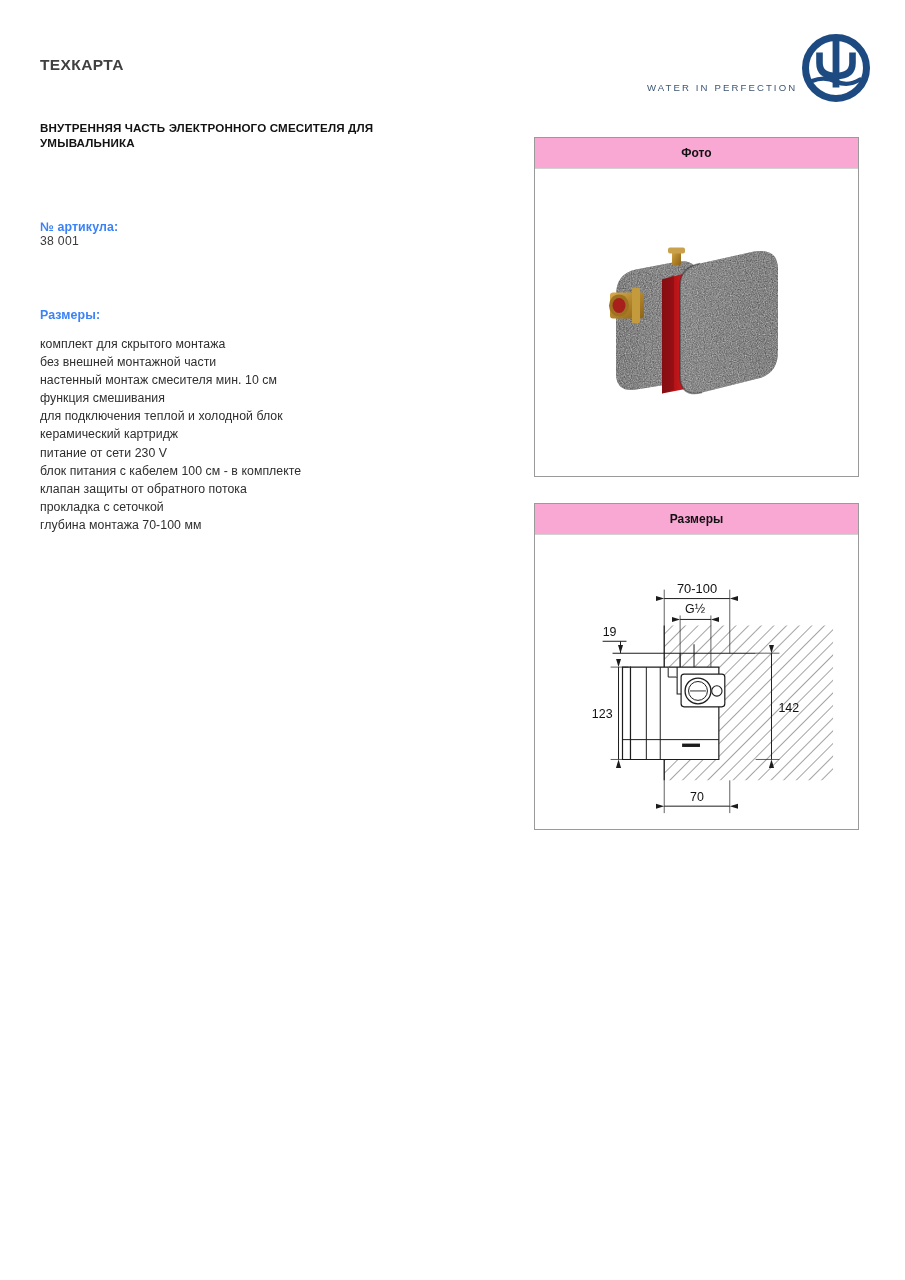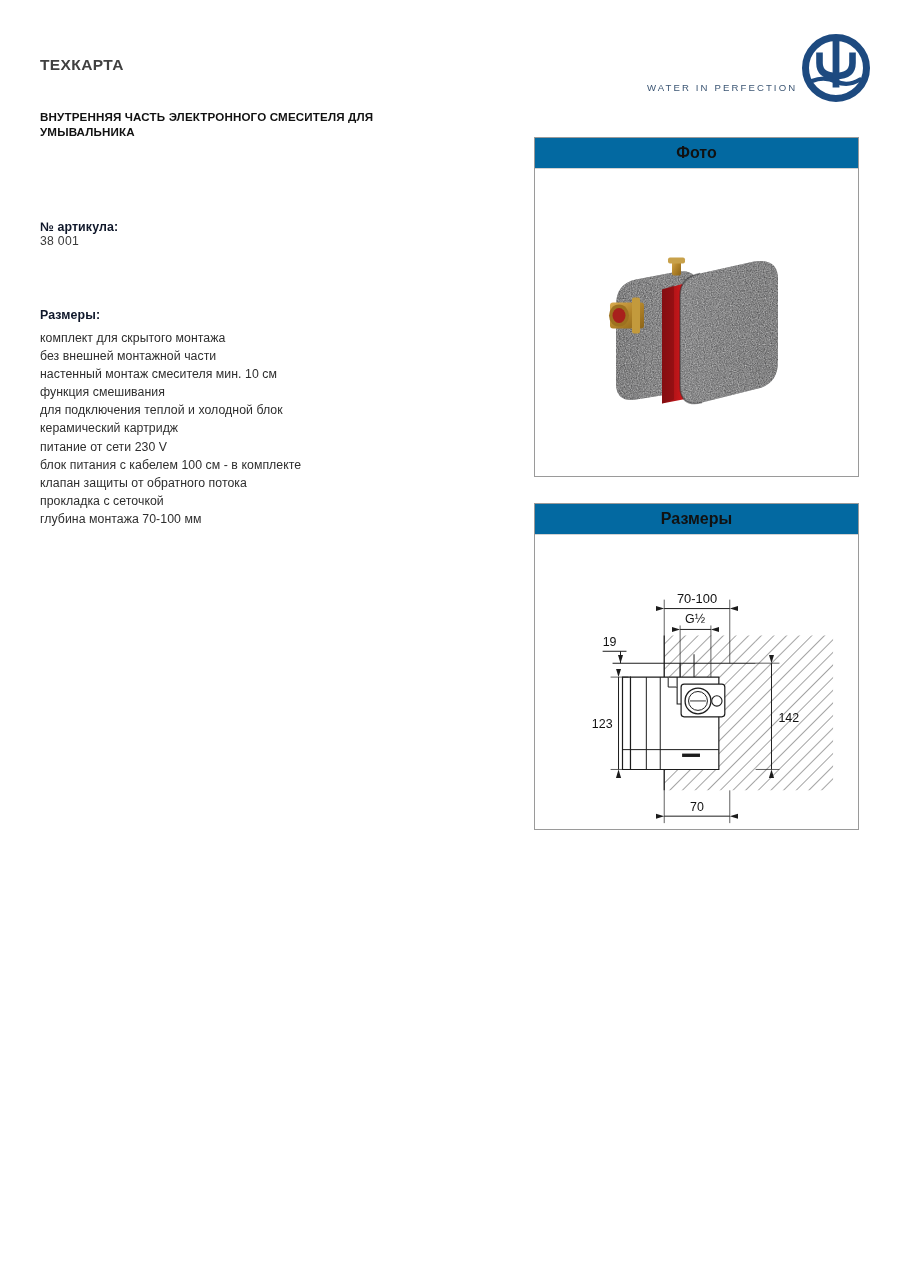--- a/index.html
+++ b/index.html
@@ -22,21 +22,21 @@
     left: 40px;
     top: 56px;
     font-size: 15.5px;
     font-weight: bold;
     letter-spacing: 0.4px;
     color: #404040;
   }
   #product-title {
     position: absolute;
     left: 40px;
-    top: 110px;
+    top: 121px;
     width: 420px;
     font-size: 11.6px;
     font-weight: bold;
     line-height: 14.5px;
     letter-spacing: 0.15px;
     color: #111111;
   }
 
   
   #brand-logo {
@@ -71,74 +71,73 @@
     left: 155px;
     top: -2px;
     width: 72px;
     height: 72px;
   }
 
   
   .field-label {
     font-size: 12.4px;
     font-weight: bold;
-    color: #0f172a;
+    color: #3b82f6;
     letter-spacing: 0.1px;
   }
   #article-block {
     position: absolute;
     left: 40px;
     top: 220px;
     width: 430px;
   }
   #article-value {
     font-size: 12.2px;
     color: #3a3a3a;
     letter-spacing: 0.3px;
   }
   #description-block {
     position: absolute;
     left: 40px;
     top: 308px;
     width: 460px;
   }
   #description-lines {
-    margin-top: 7px;
+    margin-top: 13px;
   }
   #description-lines .desc-line {
     font-size: 12.3px;
     line-height: 18.1px;
     color: #2e2e2e;
     letter-spacing: 0.05px;
     white-space: nowrap;
   }
 
   
   .panel {
     position: absolute;
     border: 1px solid #9a9a9a;
     background: #ffffff;
     box-sizing: border-box;
   }
   .panel-header {
     height: 30px;
-    background: #0369a1;
+    background: #f9a8d4;
     border-bottom: 1px solid #d2d2d2;
     display: flex;
     align-items: center;
     justify-content: center;
-    font-size: 16px;
+    font-size: 12px;
     font-weight: bold;
     color: #111111;
   }
   .panel-body {
     position: relative;
     width: 100%;
     height: calc(100% - 30px);
-    margin-top: 10px;
   }
   #photo-panel {
     left: 534px;
     top: 137px;
     width: 325px;
     height: 340px;
   }
   #dimensions-panel {
     left: 534px;
     top: 503px;

